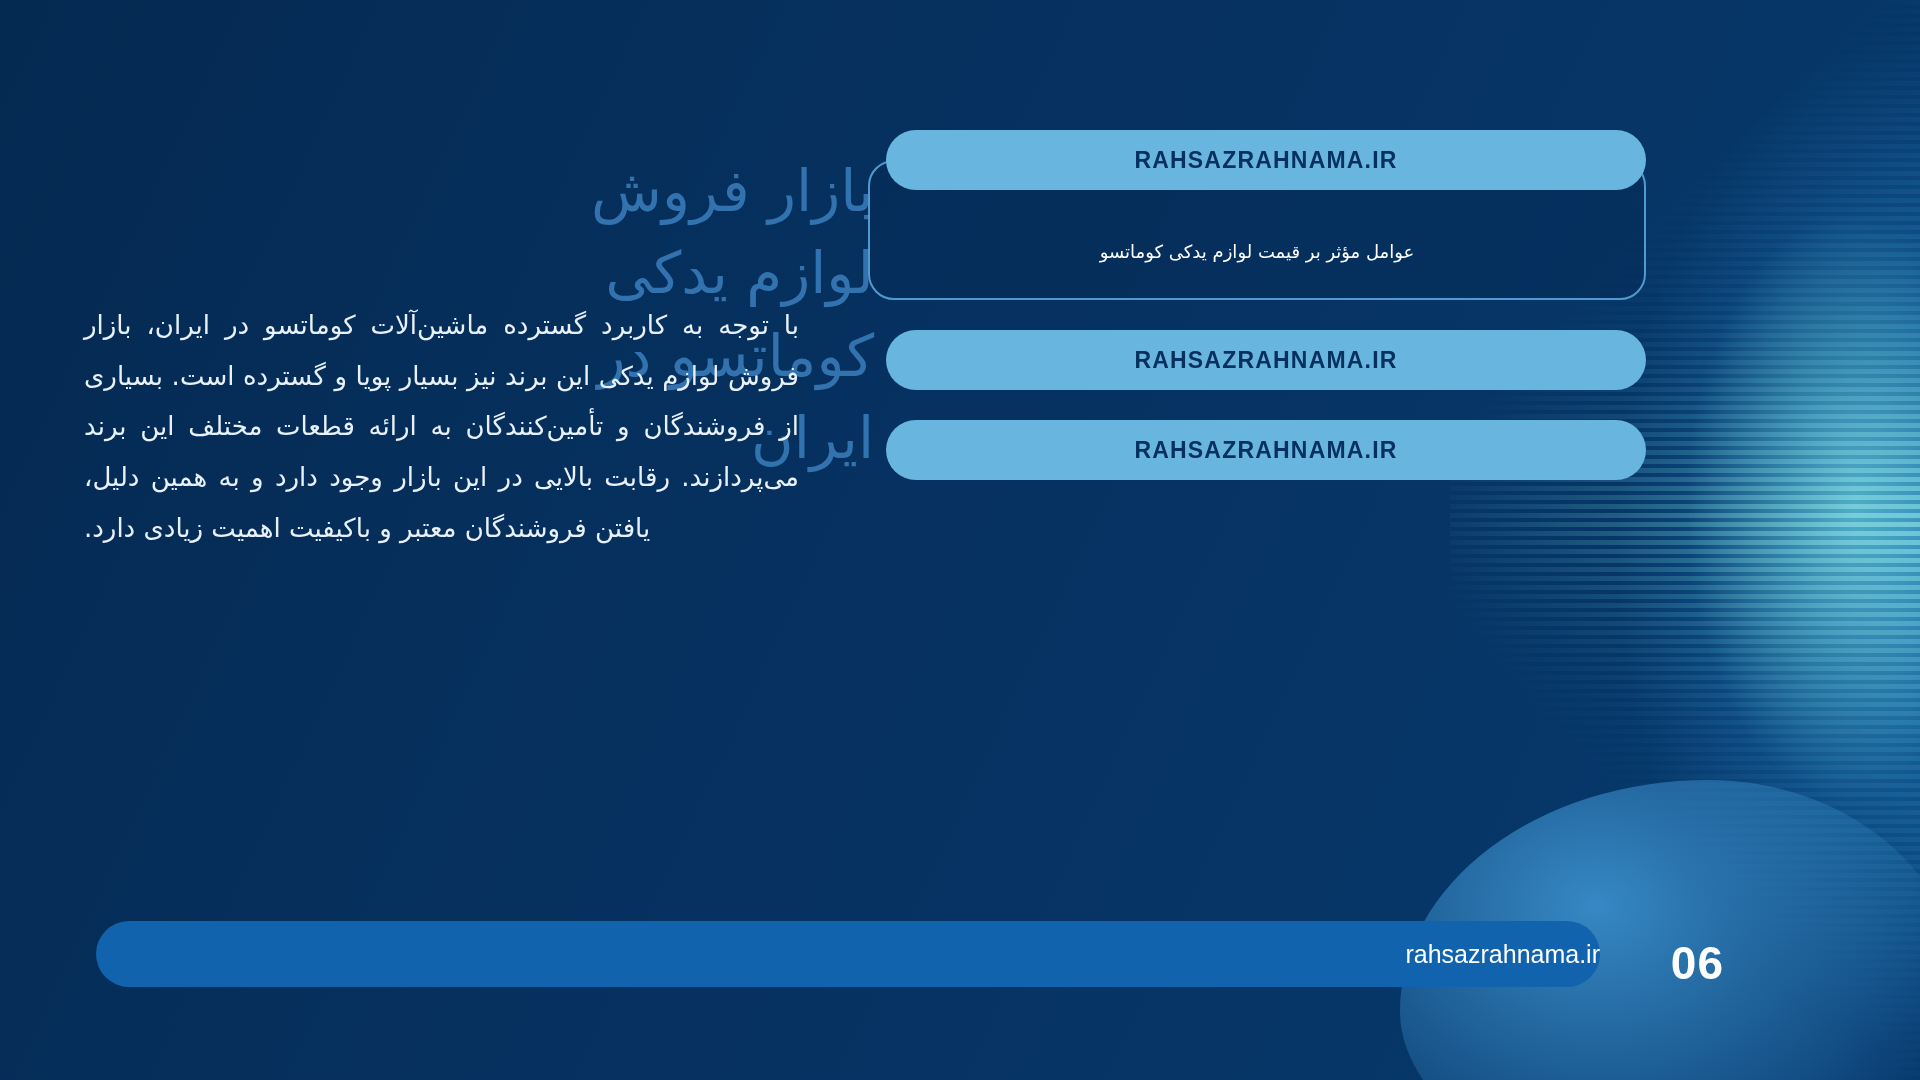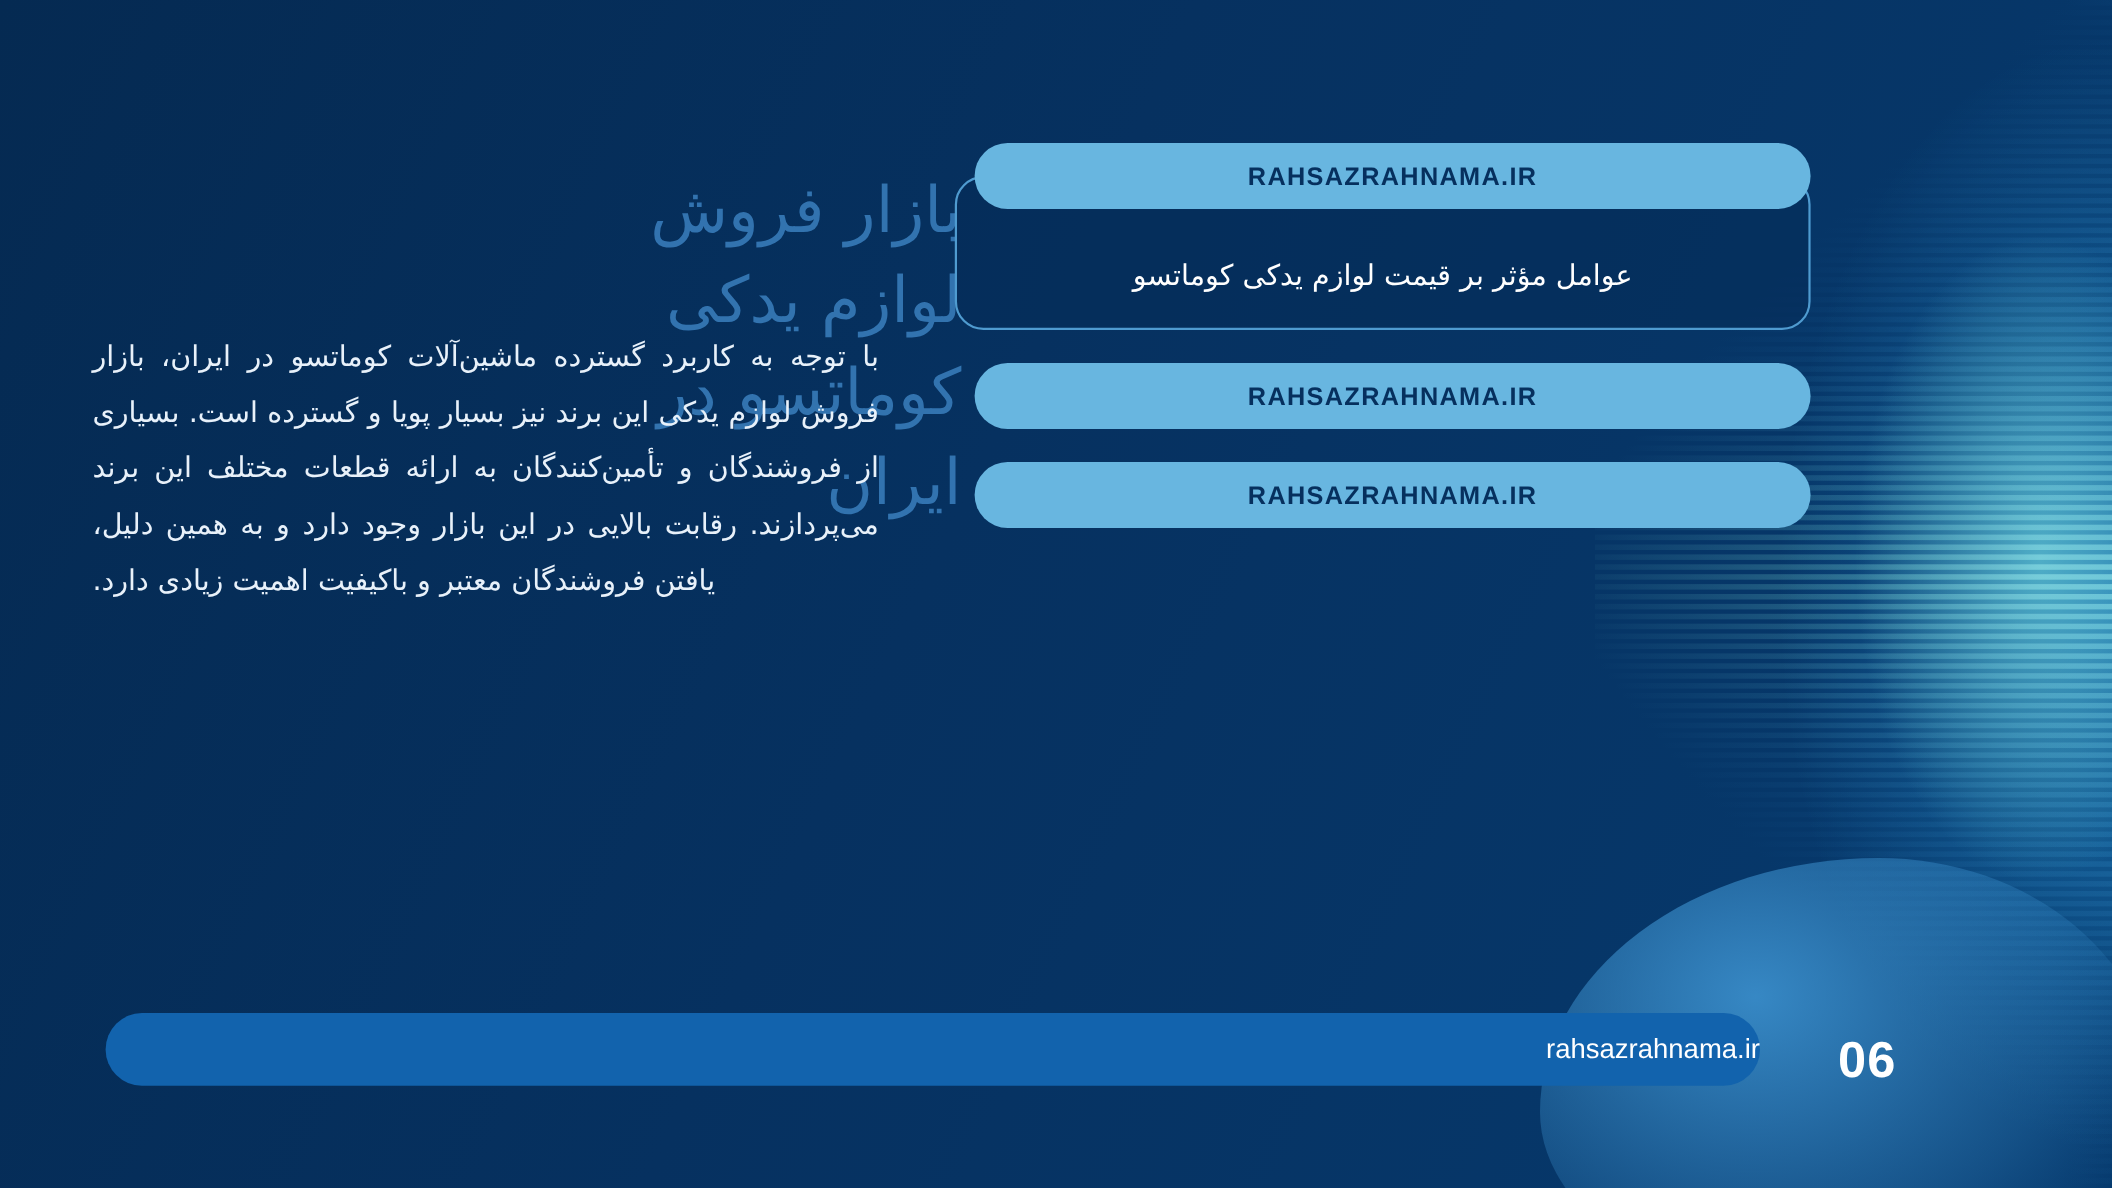--- a/index.html
+++ b/index.html
@@ -134,21 +134,21 @@
     border-radius: 26px;
     background: rgba(6, 44, 88, 0.55);
     display: flex;
     align-items: center;
     justify-content: center;
     width: 778px;
   }
 
   .card-body span {
     color: #ffffff;
-    font-size: 26px;
+    font-size: 18px;
     direction: rtl;
   }
 
   
   .footer-bar {
     position: absolute;
     left: 96px;
     bottom: 93px;
     width: 1504px;
     height: 66px;

